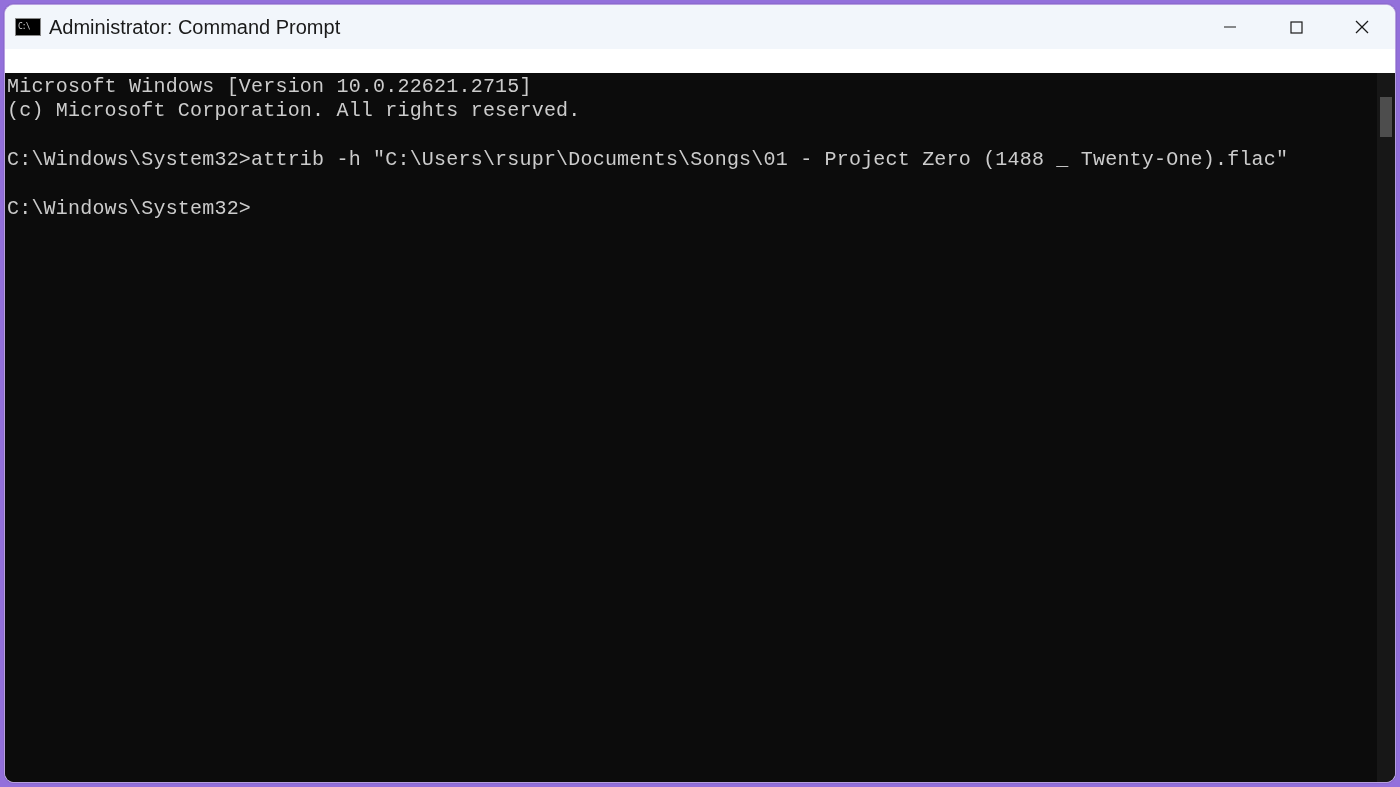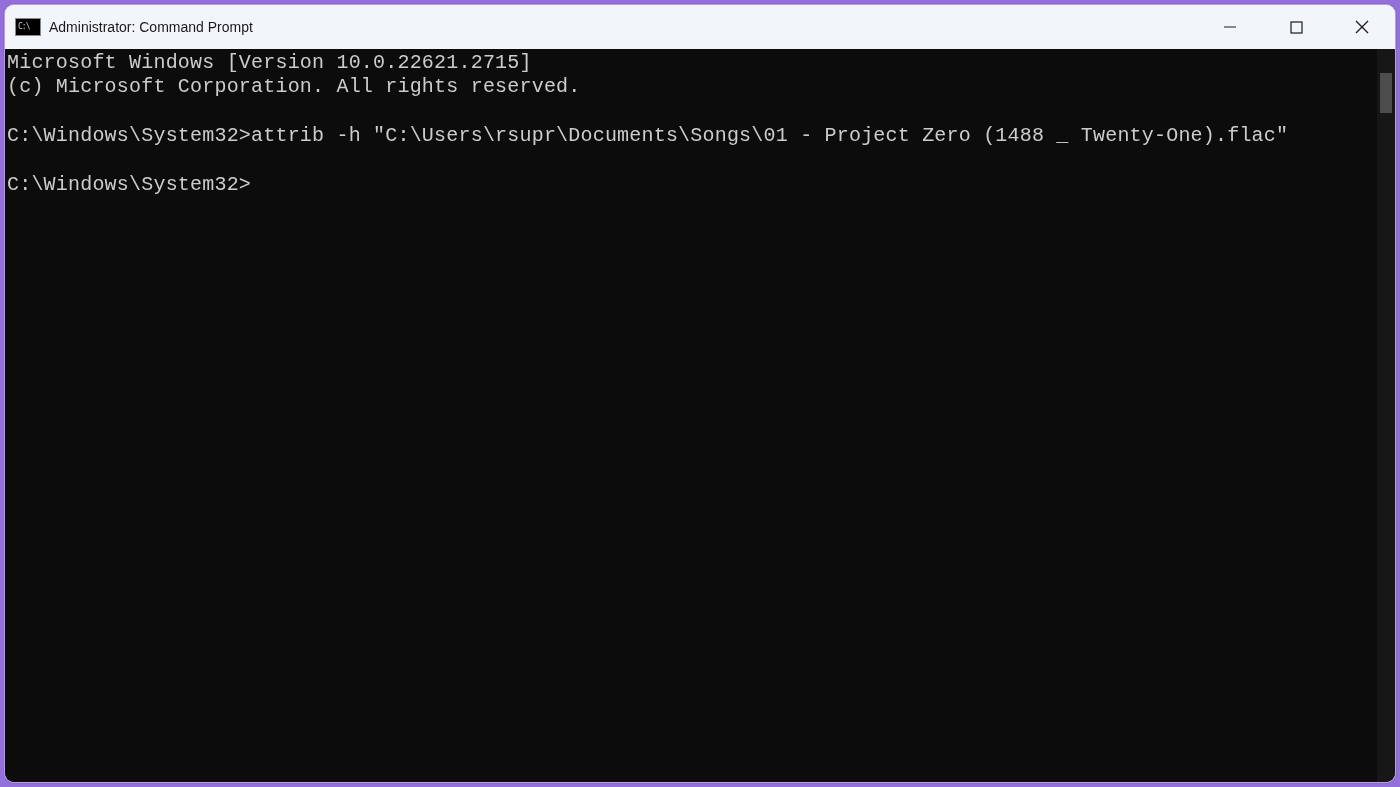--- a/index.html
+++ b/index.html
@@ -45,21 +45,21 @@
       align-items: center;
       justify-content: flex-start;
       padding-left: 2px;
       font-size: 8px;
       color: #ccc;
       font-family: monospace;
       line-height: 1;
       letter-spacing: -1px;
     }
     .titlebar-title {
-      font-size: 14px;
+      font-size: 20px;
       color: #1a1a1a;
       font-weight: 400;
     }
     .titlebar-controls {
       margin-left: auto;
       display: flex;
       height: 100%;
     }
     .titlebar-btn {
       width: 66px;
@@ -74,20 +74,21 @@
     .titlebar-btn svg {
       stroke: #1a1a1a;
       stroke-width: 1.2;
       fill: none;
     }
     .terminal-wrap {
       flex: 1;
       display: flex;
       background: #000000;
       min-height: 0;
+      margin-top: 24px;
     }
     .terminal {
       flex: 1;
       background: #0c0c0c;
       color: #cccccc;
       font-family: Consolas, "Courier New", monospace;
       font-size: 20px;
       line-height: 1.22;
       padding: 2px 0 0 2px;
       white-space: pre;

